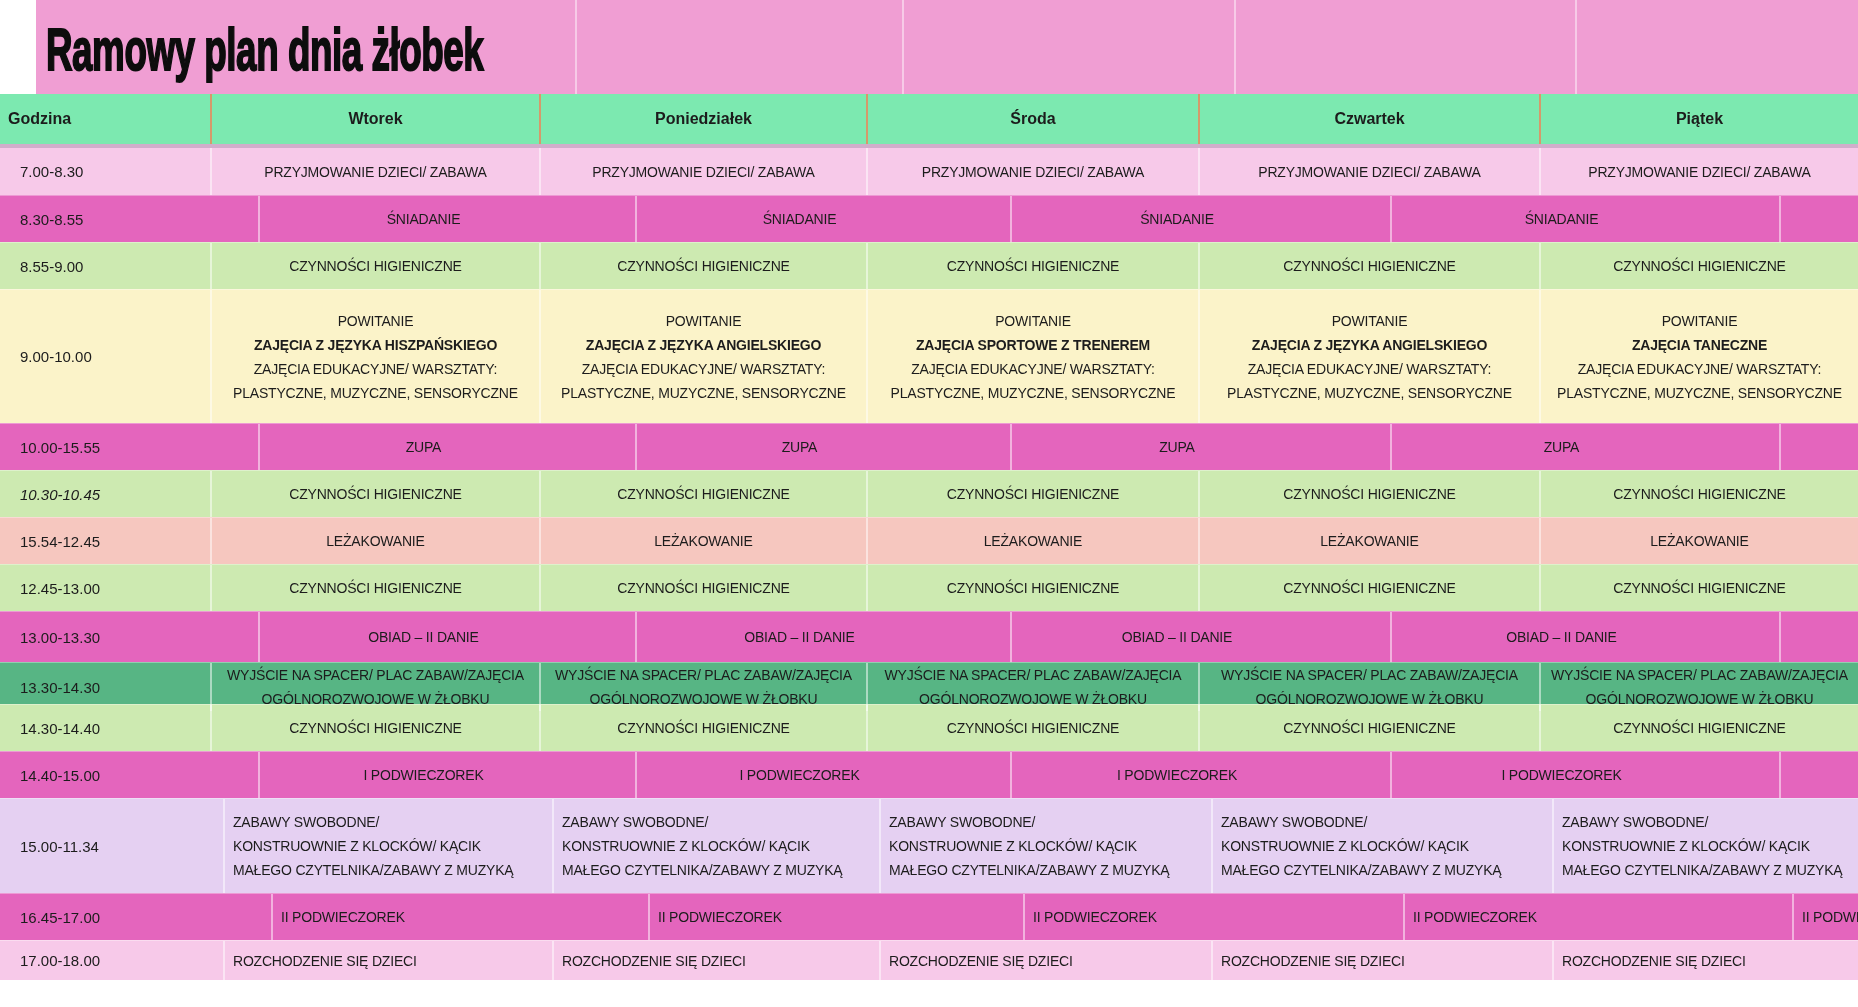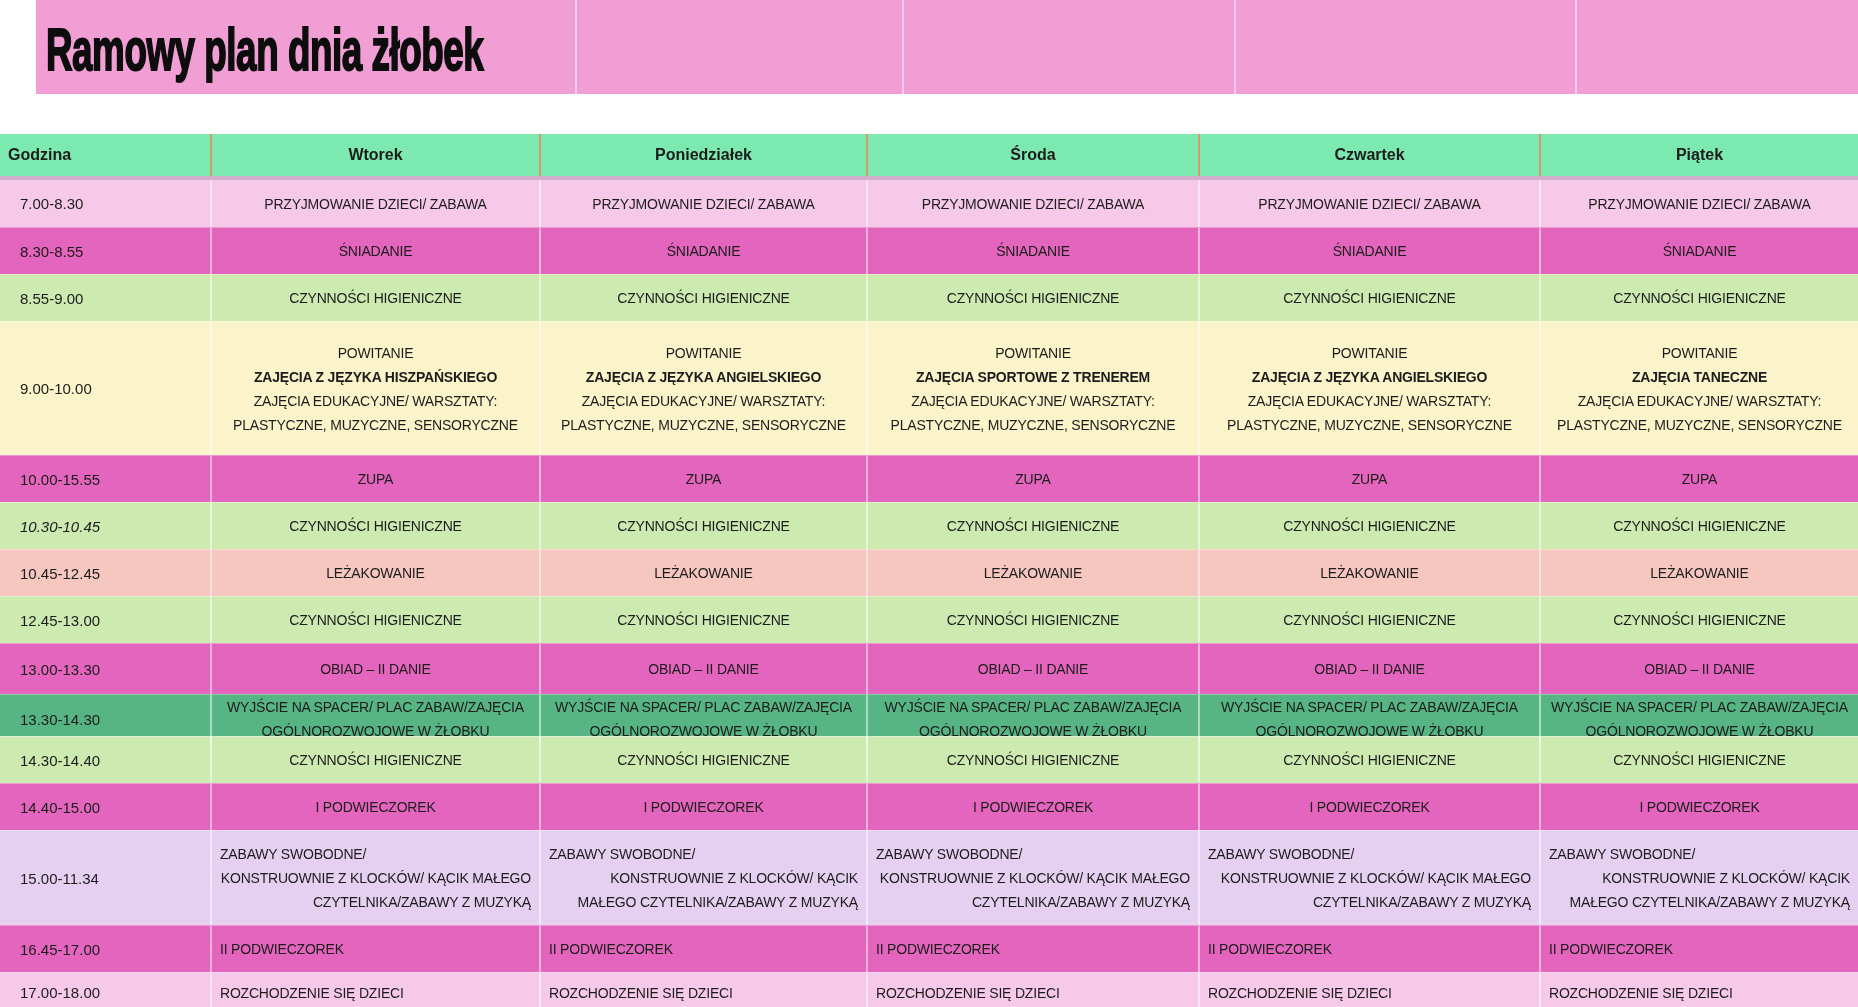--- a/index.html
+++ b/index.html
@@ -25,58 +25,57 @@
     -webkit-text-stroke:1.3px #0d0d0d;
     transform:scale(0.92,1.5);transform-origin:left top;white-space:nowrap;
   }
   .vline{position:absolute;top:0;bottom:0;width:2px;background:rgba(255,255,255,0.45);}
 
   
   .grid6{display:grid;grid-template-columns:210px 329px 327px 332px 341px 319px;}
 
   
   .header-row{
-    height:46px;background:var(--header-green);
+    height:54px;background:var(--header-green);
     border-bottom:4px solid var(--header-underline);
-    margin-top:40px;
   }
   .hcell{
     display:flex;align-items:center;justify-content:center;
     font-weight:700;font-size:16px;
   }
   .hcell + .hcell{border-left:2px solid var(--header-divider);}
   .hcell.first{justify-content:flex-start;padding-left:8px;}
 
   
   .srow{height:47px;}
   .srow + .srow{border-top:1px solid rgba(255,255,255,0.35);}
   #schedule-body .srow:nth-child(4){height:134px;}
   #schedule-body .srow:nth-child(9){height:51px;}
   #schedule-body .srow:nth-child(10){height:42px;}
   #schedule-body .srow:nth-child(13){height:95px;}
   #schedule-body .srow:nth-child(15){height:40px;}
 
   .c-lightpink{background:var(--row-lightpink);}
-  .c-magenta{background:var(--row-magenta);}
+  .c-magenta{background:var(--row-magenta);gap:48px;}
   .c-lightgreen{background:var(--row-lightgreen);}
   .c-cream{background:var(--row-cream);}
   .c-salmon{background:var(--row-salmon);}
   .c-seagreen{background:var(--row-seagreen);}
   .c-lilac{background:var(--row-lilac);}
 
   .cell{display:flex;align-items:center;min-width:0;}
   .cell + .cell{border-left:2px solid rgba(255,255,255,0.5);}
   .time-cell{font-size:15px;padding-left:20px;}
   .time-cell.italic{font-style:italic;}
   .day-cell{
     flex-direction:column;justify-content:center;align-items:center;
     text-align:center;font-size:14px;line-height:24px;
     letter-spacing:-0.2px;padding:0 8px;
   }
-  .srow.left .day-cell{align-items:flex-start;text-align:right;}
+  .srow.left .day-cell{align-items:flex-start;text-align:left;margin-left:13px;}
   .day-cell .bold{font-weight:700;}
 </style>
 </head>
 <body>
 
 <div class="board">
 
   <div class="title-band">
     <h1>Ramowy plan dnia żłobek</h1>
     <div class="vline" style="left:539px"></div>
@@ -162,21 +161,21 @@
       </div>
       <div class="srow grid6 c-lightgreen">
         <div class="cell time-cell italic">10.30-10.45</div>
         <div class="cell day-cell">CZYNNOŚCI HIGIENICZNE</div>
         <div class="cell day-cell">CZYNNOŚCI HIGIENICZNE</div>
         <div class="cell day-cell">CZYNNOŚCI HIGIENICZNE</div>
         <div class="cell day-cell">CZYNNOŚCI HIGIENICZNE</div>
         <div class="cell day-cell">CZYNNOŚCI HIGIENICZNE</div>
       </div>
       <div class="srow grid6 c-salmon">
-        <div class="cell time-cell">10.45-12.45</div>
+        <div class="cell time-cell">15.54-12.45</div>
         <div class="cell day-cell">LEŻAKOWANIE</div>
         <div class="cell day-cell">LEŻAKOWANIE</div>
         <div class="cell day-cell">LEŻAKOWANIE</div>
         <div class="cell day-cell">LEŻAKOWANIE</div>
         <div class="cell day-cell">LEŻAKOWANIE</div>
       </div>
       <div class="srow grid6 c-lightgreen">
         <div class="cell time-cell">12.45-13.00</div>
         <div class="cell day-cell">CZYNNOŚCI HIGIENICZNE</div>
         <div class="cell day-cell">CZYNNOŚCI HIGIENICZNE</div>

